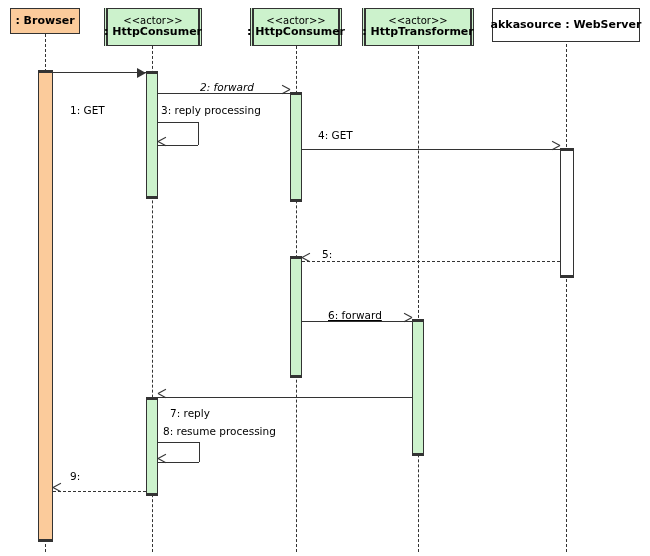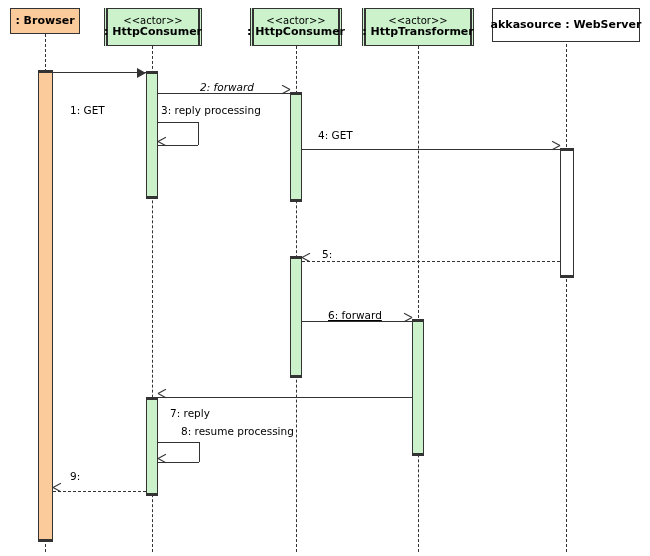--- a/index.html
+++ b/index.html
@@ -164,21 +164,21 @@
     <div class="msg-line" style="left: 302px; top: 321px; width: 110px;"></div>
     <div class="arrow right" style="left: 403px; top: 317px;"></div>
     <div class="msg-label" style="left: 328px; top: 309px; text-decoration: underline;">6: forward</div>
     <div class="msg-line" style="left: 158px; top: 397px; width: 254px;"></div>
     <div class="arrow left" style="left: 158px; top: 393px;"></div>
     <div class="msg-label" style="left: 170px; top: 385px; margin-top: 22px;">7: reply</div>
     <div class="msg-line" style="left: 158px; top: 442px; width: 41px;"></div>
     <div class="vline" style="left: 199px; top: 442px; height: 20px;"></div>
     <div class="msg-line" style="left: 158px; top: 462px; width: 41px;"></div>
     <div class="arrow left" style="left: 158px; top: 458px;"></div>
-    <div class="msg-label" style="left: 163px; top: 425px; margin-left: 18px;">8: resume processing</div>
+    <div class="msg-label" style="left: 163px; top: 425px;">8: resume processing</div>
     <div class="msg-line dashed" style="left: 53px; top: 491px; width: 93px;"></div>
     <div class="arrow left" style="left: 53px; top: 487px;"></div>
     <div class="msg-label" style="left: 70px; top: 470px;">9:</div>
     <div class="head browser-head" style="left: 10px; top: 8px; width: 70px; height: 26px;">
       <div class="objname">: Browser</div>
     </div>
     <div class="head actor-head" style="left: 104px; top: 8px; width: 98px; height: 38px;">
       <div class="stereotype">&lt;&lt;actor&gt;&gt;</div>
       <div class="objname">: HttpConsumer</div>
     </div>

